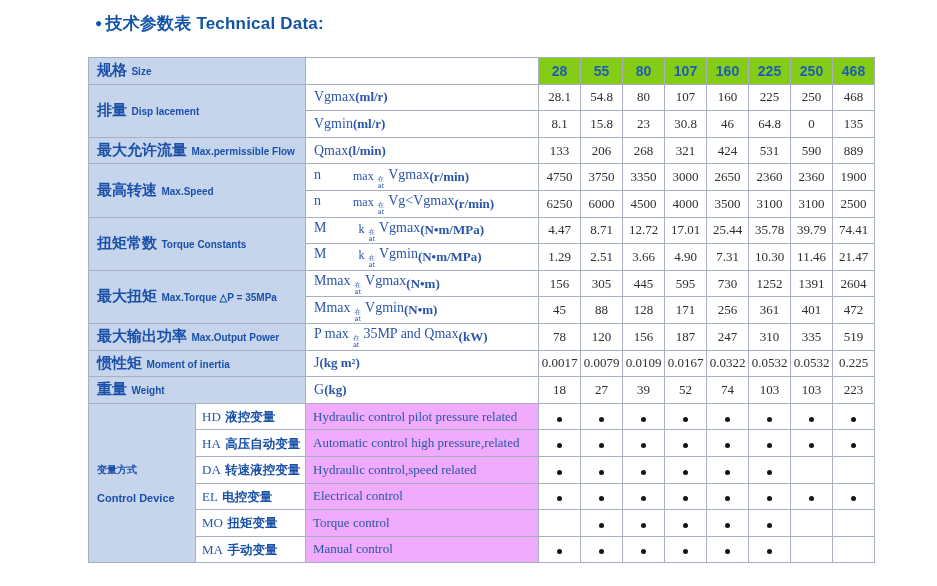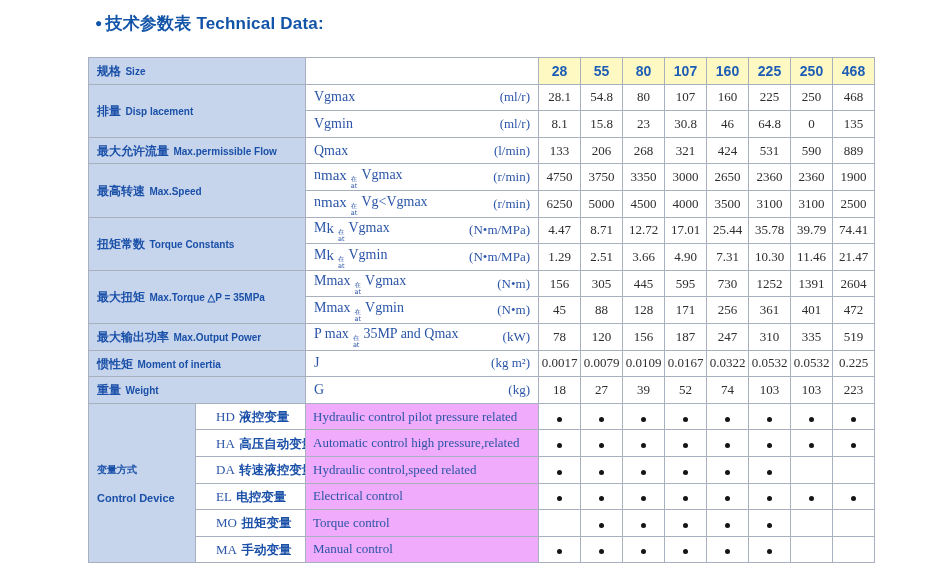--- a/index.html
+++ b/index.html
@@ -22,45 +22,45 @@
     border:1px solid #8e99aa;
   }
   tr{height:26.6px;}
   td{
     border:1px solid #a8b0bf;
     padding:0;overflow:hidden;vertical-align:middle;
   }
   td.lbl{
     background:#c6d4ec;color:#1a50a8;padding-left:8px;white-space:nowrap;
   }
-  .zh{font-weight:bold;font-size:12px;}
+  .zh{font-weight:bold;font-size:15px;}
   .en{font-weight:bold;font-size:10px;margin-top:8px;}
   td.paramcell{padding:0 8px;background:#ffffff;}
   .pflex{
-    display:flex;justify-content:space-between;align-items:center;
+    display:flex;align-items:center;
     color:#2b55a8;font-family:"Liberation Serif", serif;font-size:14px;
     white-space:nowrap;
   }
   .pname{display:inline-flex;align-items:baseline;}
-  .psub{font-size:15px;position:relative;top:1px;}
+  .psub{font-size:12px;position:relative;top:1px;margin-left:32px;}
   .atstack{
     display:inline-flex;flex-direction:column;align-items:center;
     font-size:6.5px;line-height:1.08;margin:0 4px;
     transform:translateY(2px);
     font-family:"DejaVu Sans", sans-serif;
   }
-  .punit{font-size:13px;}
+  .punit{font-size:13px;font-weight:bold;}
   td.colhead{
-    text-align:center;color:#1d5db5;font-weight:bold;font-size:14px;background:#fef9c3;
+    text-align:center;color:#1d5db5;font-weight:bold;font-size:14px;background:#84cc16;
   }
   td.val{
     text-align:center;color:#2e2e2e;background:#fff;
     font-family:"Liberation Serif", serif;font-size:13px;white-space:nowrap;
   }
-  td.codecell{padding-left:20px;background:#fff;color:#1a50a8;white-space:nowrap;}
+  td.codecell{padding-left:6px;background:#fff;color:#1a50a8;white-space:nowrap;}
   .code-serif{font-family:"Liberation Serif", serif;font-size:13px;color:#2b55a8;font-weight:normal;}
   .code-zh{font-weight:bold;font-size:12.5px;color:#1a50a8;}
   td.desccell{
     padding-left:7px;background:#f0abfc;color:#2b55a8;
     font-family:"Liberation Serif", serif;font-size:13px;white-space:nowrap;
   }
   td.mark{text-align:center;background:#fff;}
   .dot{display:inline-block;width:5px;height:5px;border-radius:50%;background:#151515;}
   .ctrl-zh{font-weight:bold;font-size:10px;}
   .ctrl-en{font-weight:bold;font-size:11px;margin-top:15px;}
@@ -190,21 +190,21 @@
                 <span class="atstack">
                   <span>在</span>
                   <span>at</span>
                 </span>
                 <span class="ptxt">Vg&lt;Vgmax</span>
               </span>
               <span class="punit">(r/min)</span>
             </div>
           </td>
           <td class="val">6250</td>
-          <td class="val">5000</td>
+          <td class="val">6000</td>
           <td class="val">4500</td>
           <td class="val">4000</td>
           <td class="val">3500</td>
           <td class="val">3100</td>
           <td class="val">3100</td>
           <td class="val">2500</td>
         </tr>
         <tr>
           <td class="lbl" colspan="2" rowspan="2"><span class="zh">扭矩常数</span> <span class="en">Torque Constants</span></td>
           <td class="paramcell">

